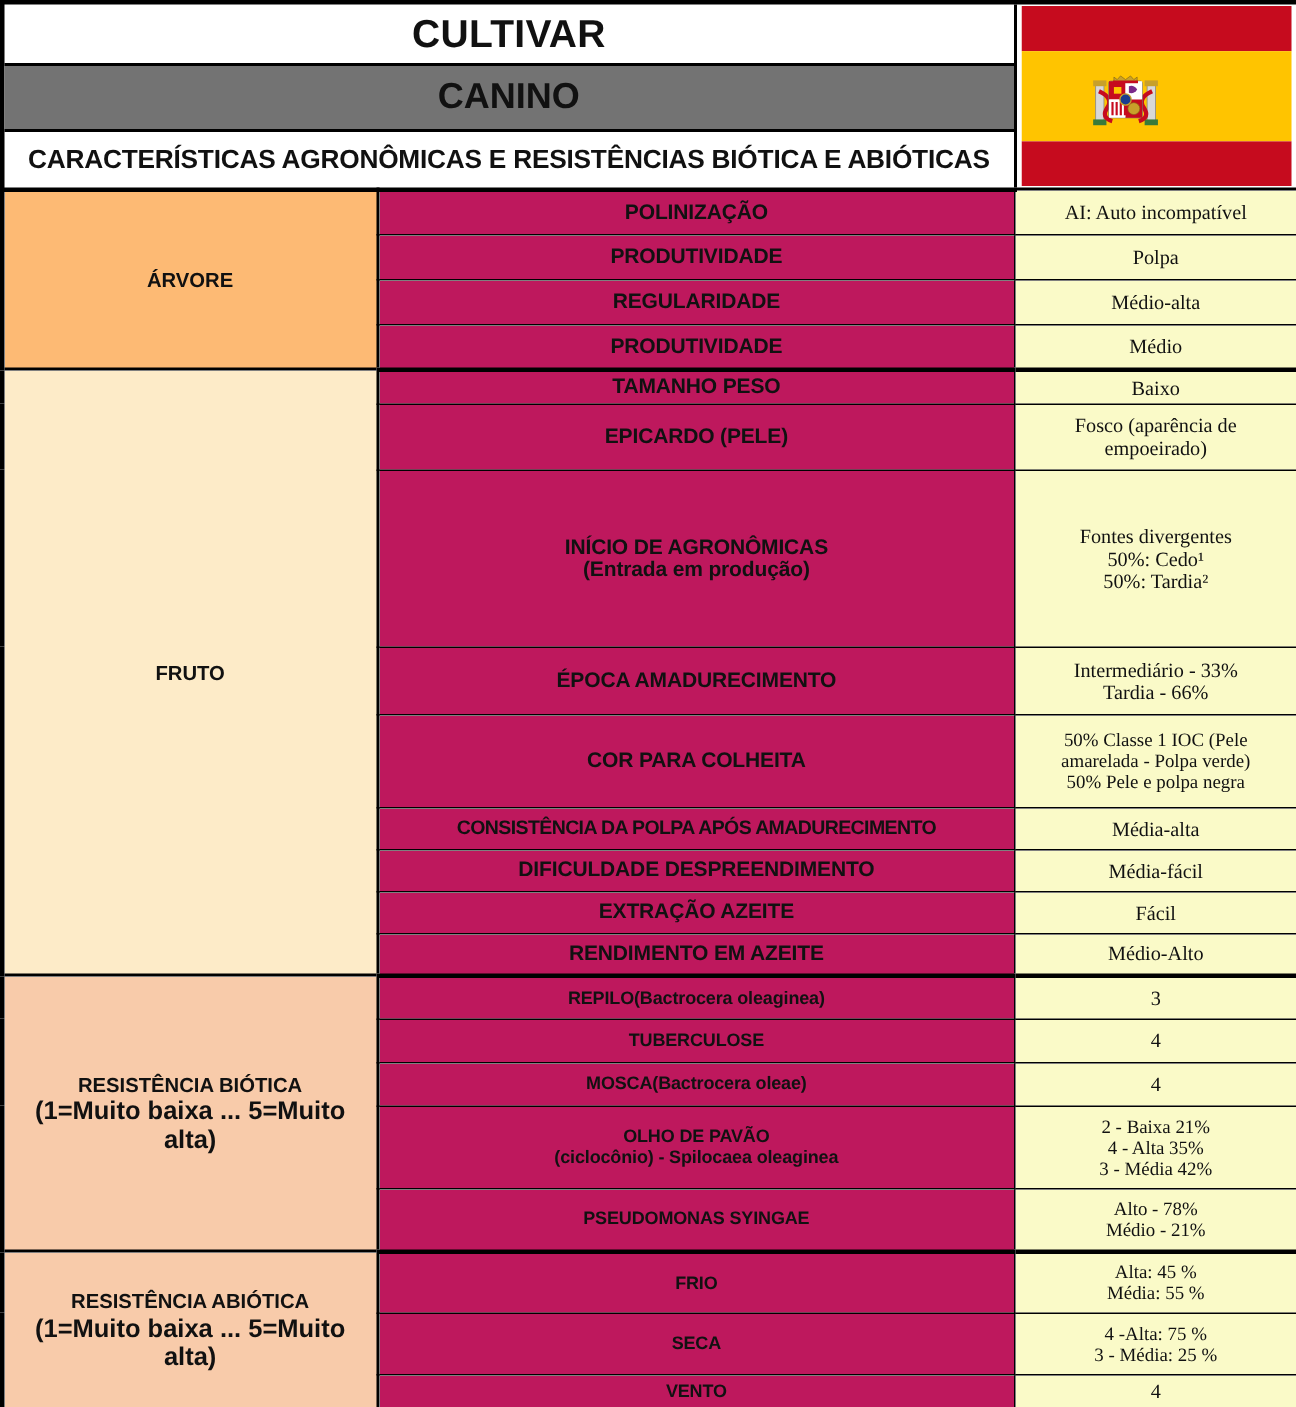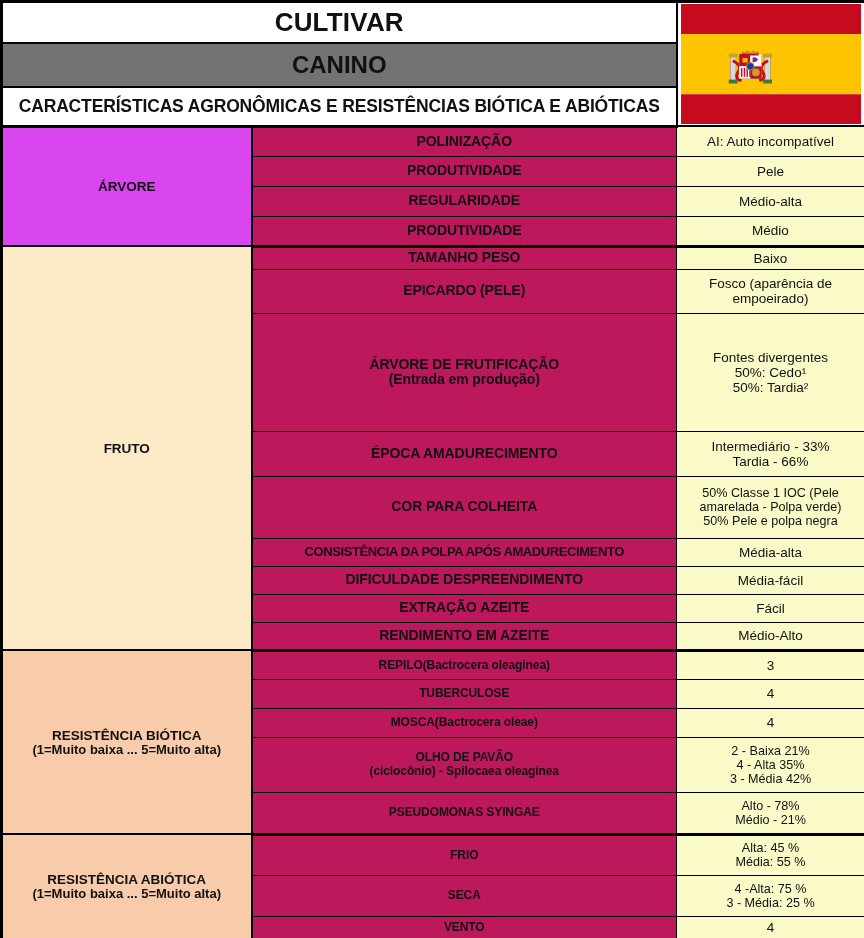--- a/index.html
+++ b/index.html
@@ -74,45 +74,45 @@
     display: block;
   }
 
   
   .group {
     font-weight: bold;
     font-size: 13.5px;
     border-width: 2px !important;
     padding: 2px 4px;
   }
-  .group-tree  { background: #d946ef; }
+  .group-tree  { background: #fdba74; }
   .group-fruit { background: #FDEBC8; }
   .group-bio   { background: #F8CBAA; }
   .group-abio  { background: #F8CBAA; }
-  .group .sub  { display: block; font-weight: bold; font-size: 13px; }
+  .group .sub  { display: block; font-weight: bold; font-size: 17px; }
 
   
   .attr {
     background: #be185d;
     font-weight: bold;
     font-size: 14px;
     letter-spacing: -0.1px;
   }
   .attr .line2 { display: block; font-weight: bold; }
   .attr.xsmall { font-size: 12px; }
   .attr.tight { font-size: 13px; letter-spacing: -0.4px; }
 
   
   .val {
     background: #FAFAC8;
     font-size: 13.5px;
     font-weight: normal;
     padding: 1px 2px;
   }
-  .val .l { display: block; }
+  .val .l { display: block; font-family: Liberation Serif, serif; }
   .val.small { font-size: 12.6px; }
 
   .thickbottom { border-bottom-width: 3px !important; }
   .thicktop { border-top-width: 3px !important; }
   .thickleft { border-left-width: 3px !important; }
   .thickright { border-right-width: 3px !important; }
 </style>
 </head>
 <body>
 
@@ -180,21 +180,21 @@
           <span>ÁRVORE</span>
         </td>
         <td class="attr">POLINIZAÇÃO</td>
         <td class="val thickright">
           <span class="l">AI: Auto incompatível</span>
         </td>
       </tr>
       <tr style="height:30px">
         <td class="attr">PRODUTIVIDADE</td>
         <td class="val thickright">
-          <span class="l">Pele</span>
+          <span class="l">Polpa</span>
         </td>
       </tr>
       <tr style="height:30px">
         <td class="attr">REGULARIDADE</td>
         <td class="val thickright">
           <span class="l">Médio-alta</span>
         </td>
       </tr>
       <tr style="height:30px">
         <td class="attr thickbottom">PRODUTIVIDADE</td>
@@ -214,21 +214,21 @@
       </tr>
       <tr style="height:44px">
         <td class="attr">EPICARDO (PELE)</td>
         <td class="val thickright">
           <span class="l">Fosco (aparência de</span>
           <span class="l">empoeirado)</span>
         </td>
       </tr>
       <tr style="height:118px">
         <td class="attr">
-          <span>ÁRVORE DE FRUTIFICAÇÃO</span>
+          <span>INÍCIO DE AGRONÔMICAS</span>
           <span class="line2">(Entrada em produção)</span>
         </td>
         <td class="val thickright">
           <span class="l">Fontes divergentes</span>
           <span class="l">50%: Cedo¹</span>
           <span class="l">50%: Tardia²</span>
         </td>
       </tr>
       <tr style="height:45px">
         <td class="attr">ÉPOCA AMADURECIMENTO</td>

